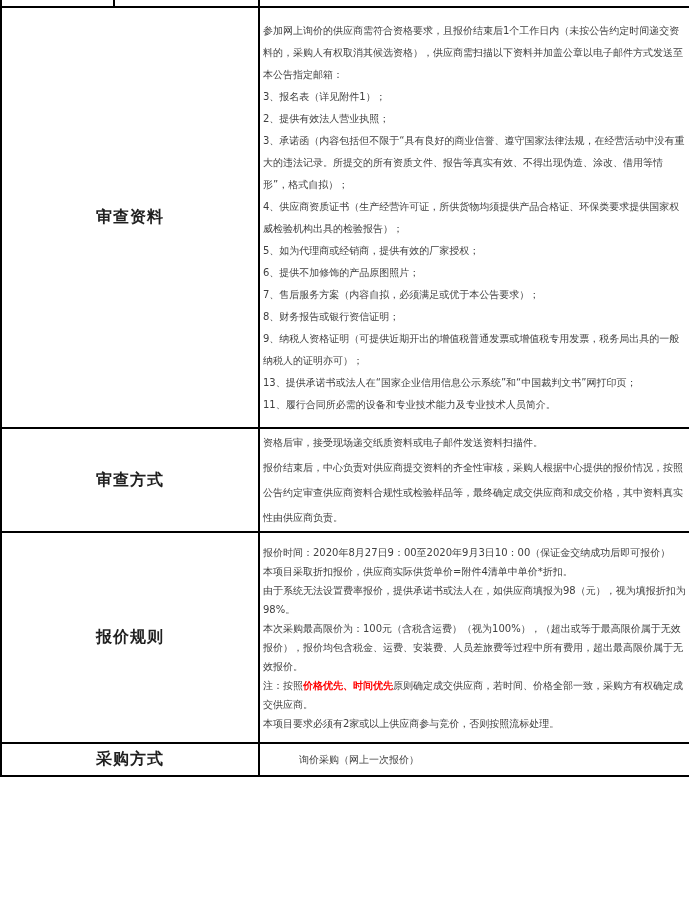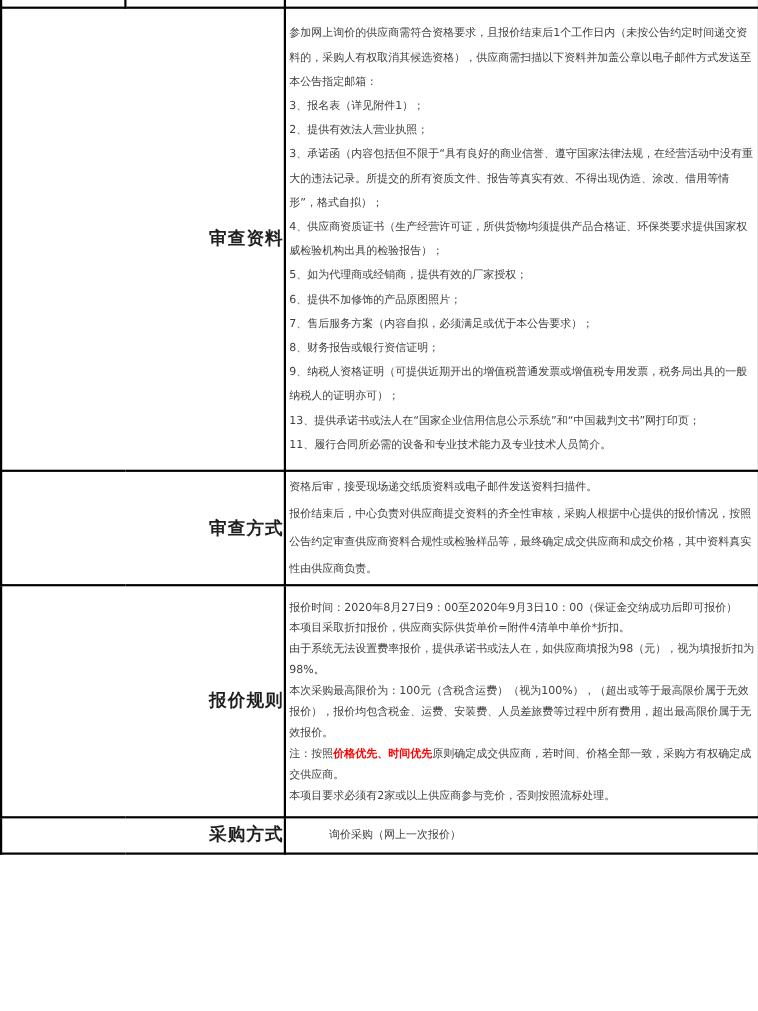--- a/index.html
+++ b/index.html
@@ -11,21 +11,21 @@
     border-collapse:collapse;table-layout:fixed;width:689px;
   }
   td{border:2px solid #000000;padding:0;vertical-align:middle;overflow:hidden;}
   
   .r0 td{height:6px;border-top:none;}
   .r1 td{height:417px;}
   .r2 td{height:99px;}
   .r3 td{height:207px;}
   .r4 td{height:29px;}
   td.label{
-    text-align:right;font-weight:bold;font-size:16px;color:#1f1f1f;
+    text-align:center;font-weight:bold;font-size:16px;color:#1f1f1f;
     letter-spacing:1px;
   }
   td.content{
     padding:1px 2px 1px 3px;color:#3f3f3f;font-size:10px;text-align:left;
     vertical-align:middle;
   }
   .par{margin:0;}
   .r1 .par{line-height:22px;}
   .r2 .par{line-height:25px;}
   .r3 .par{line-height:19px;}

